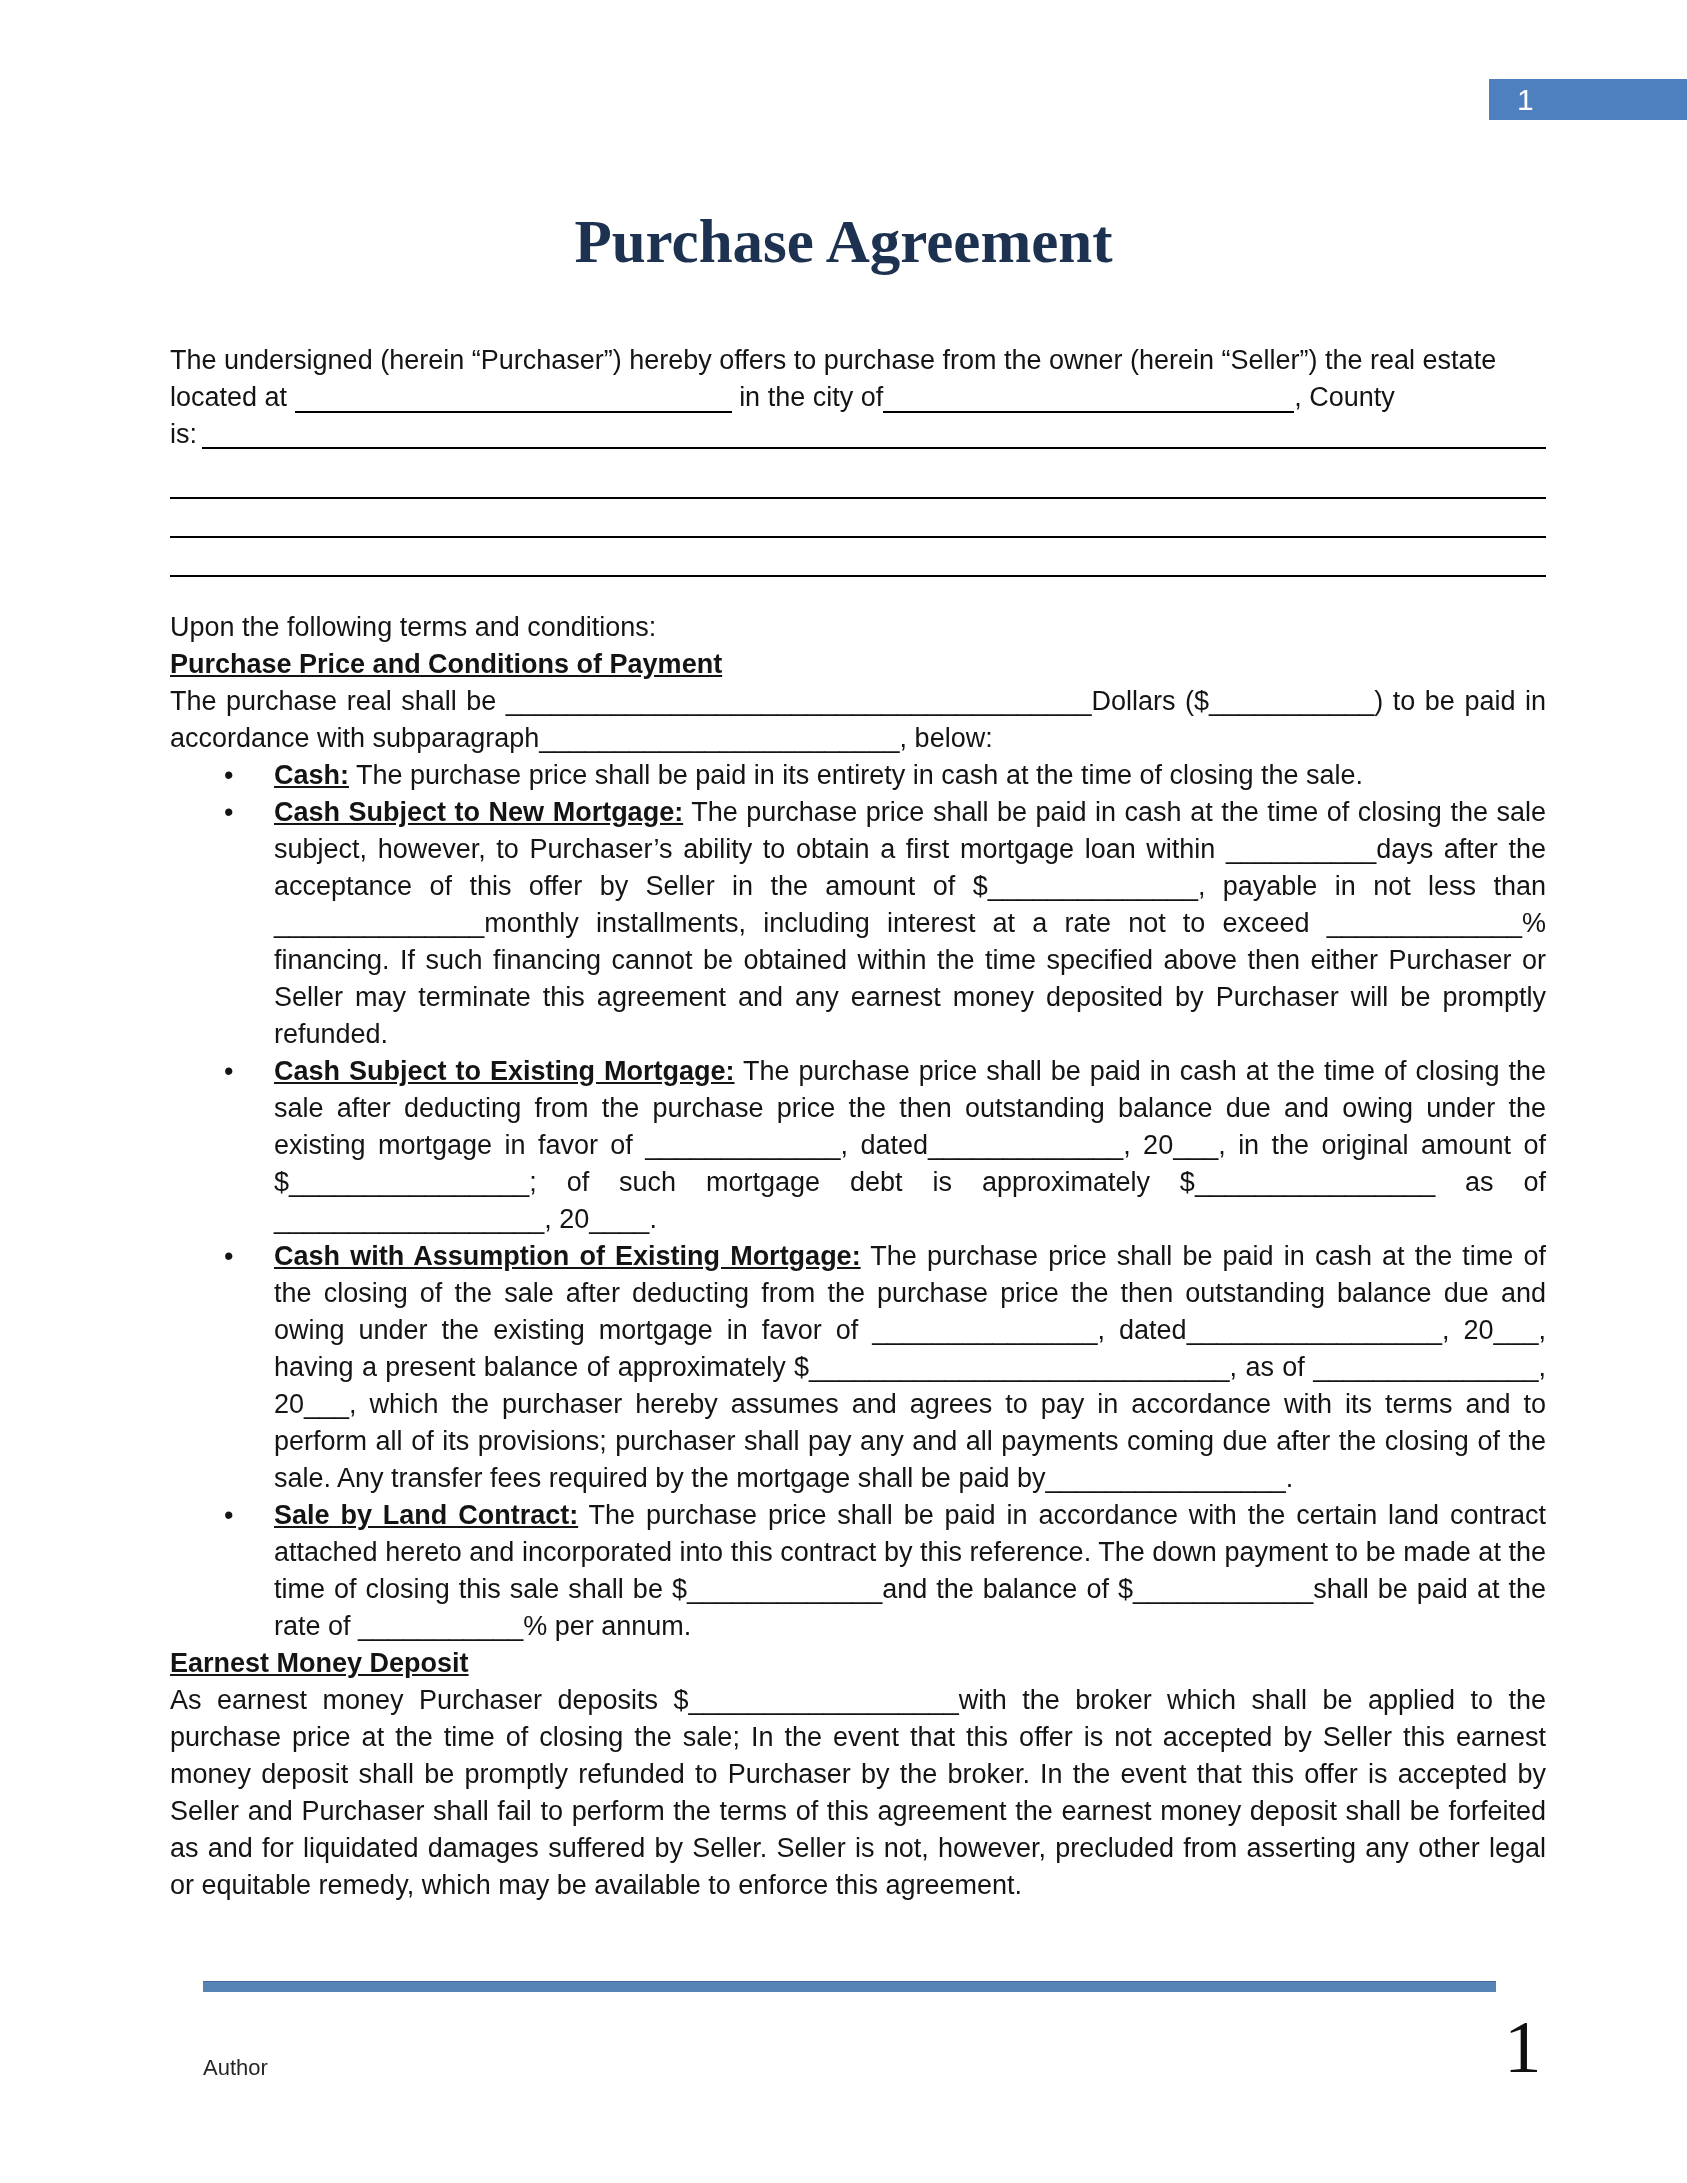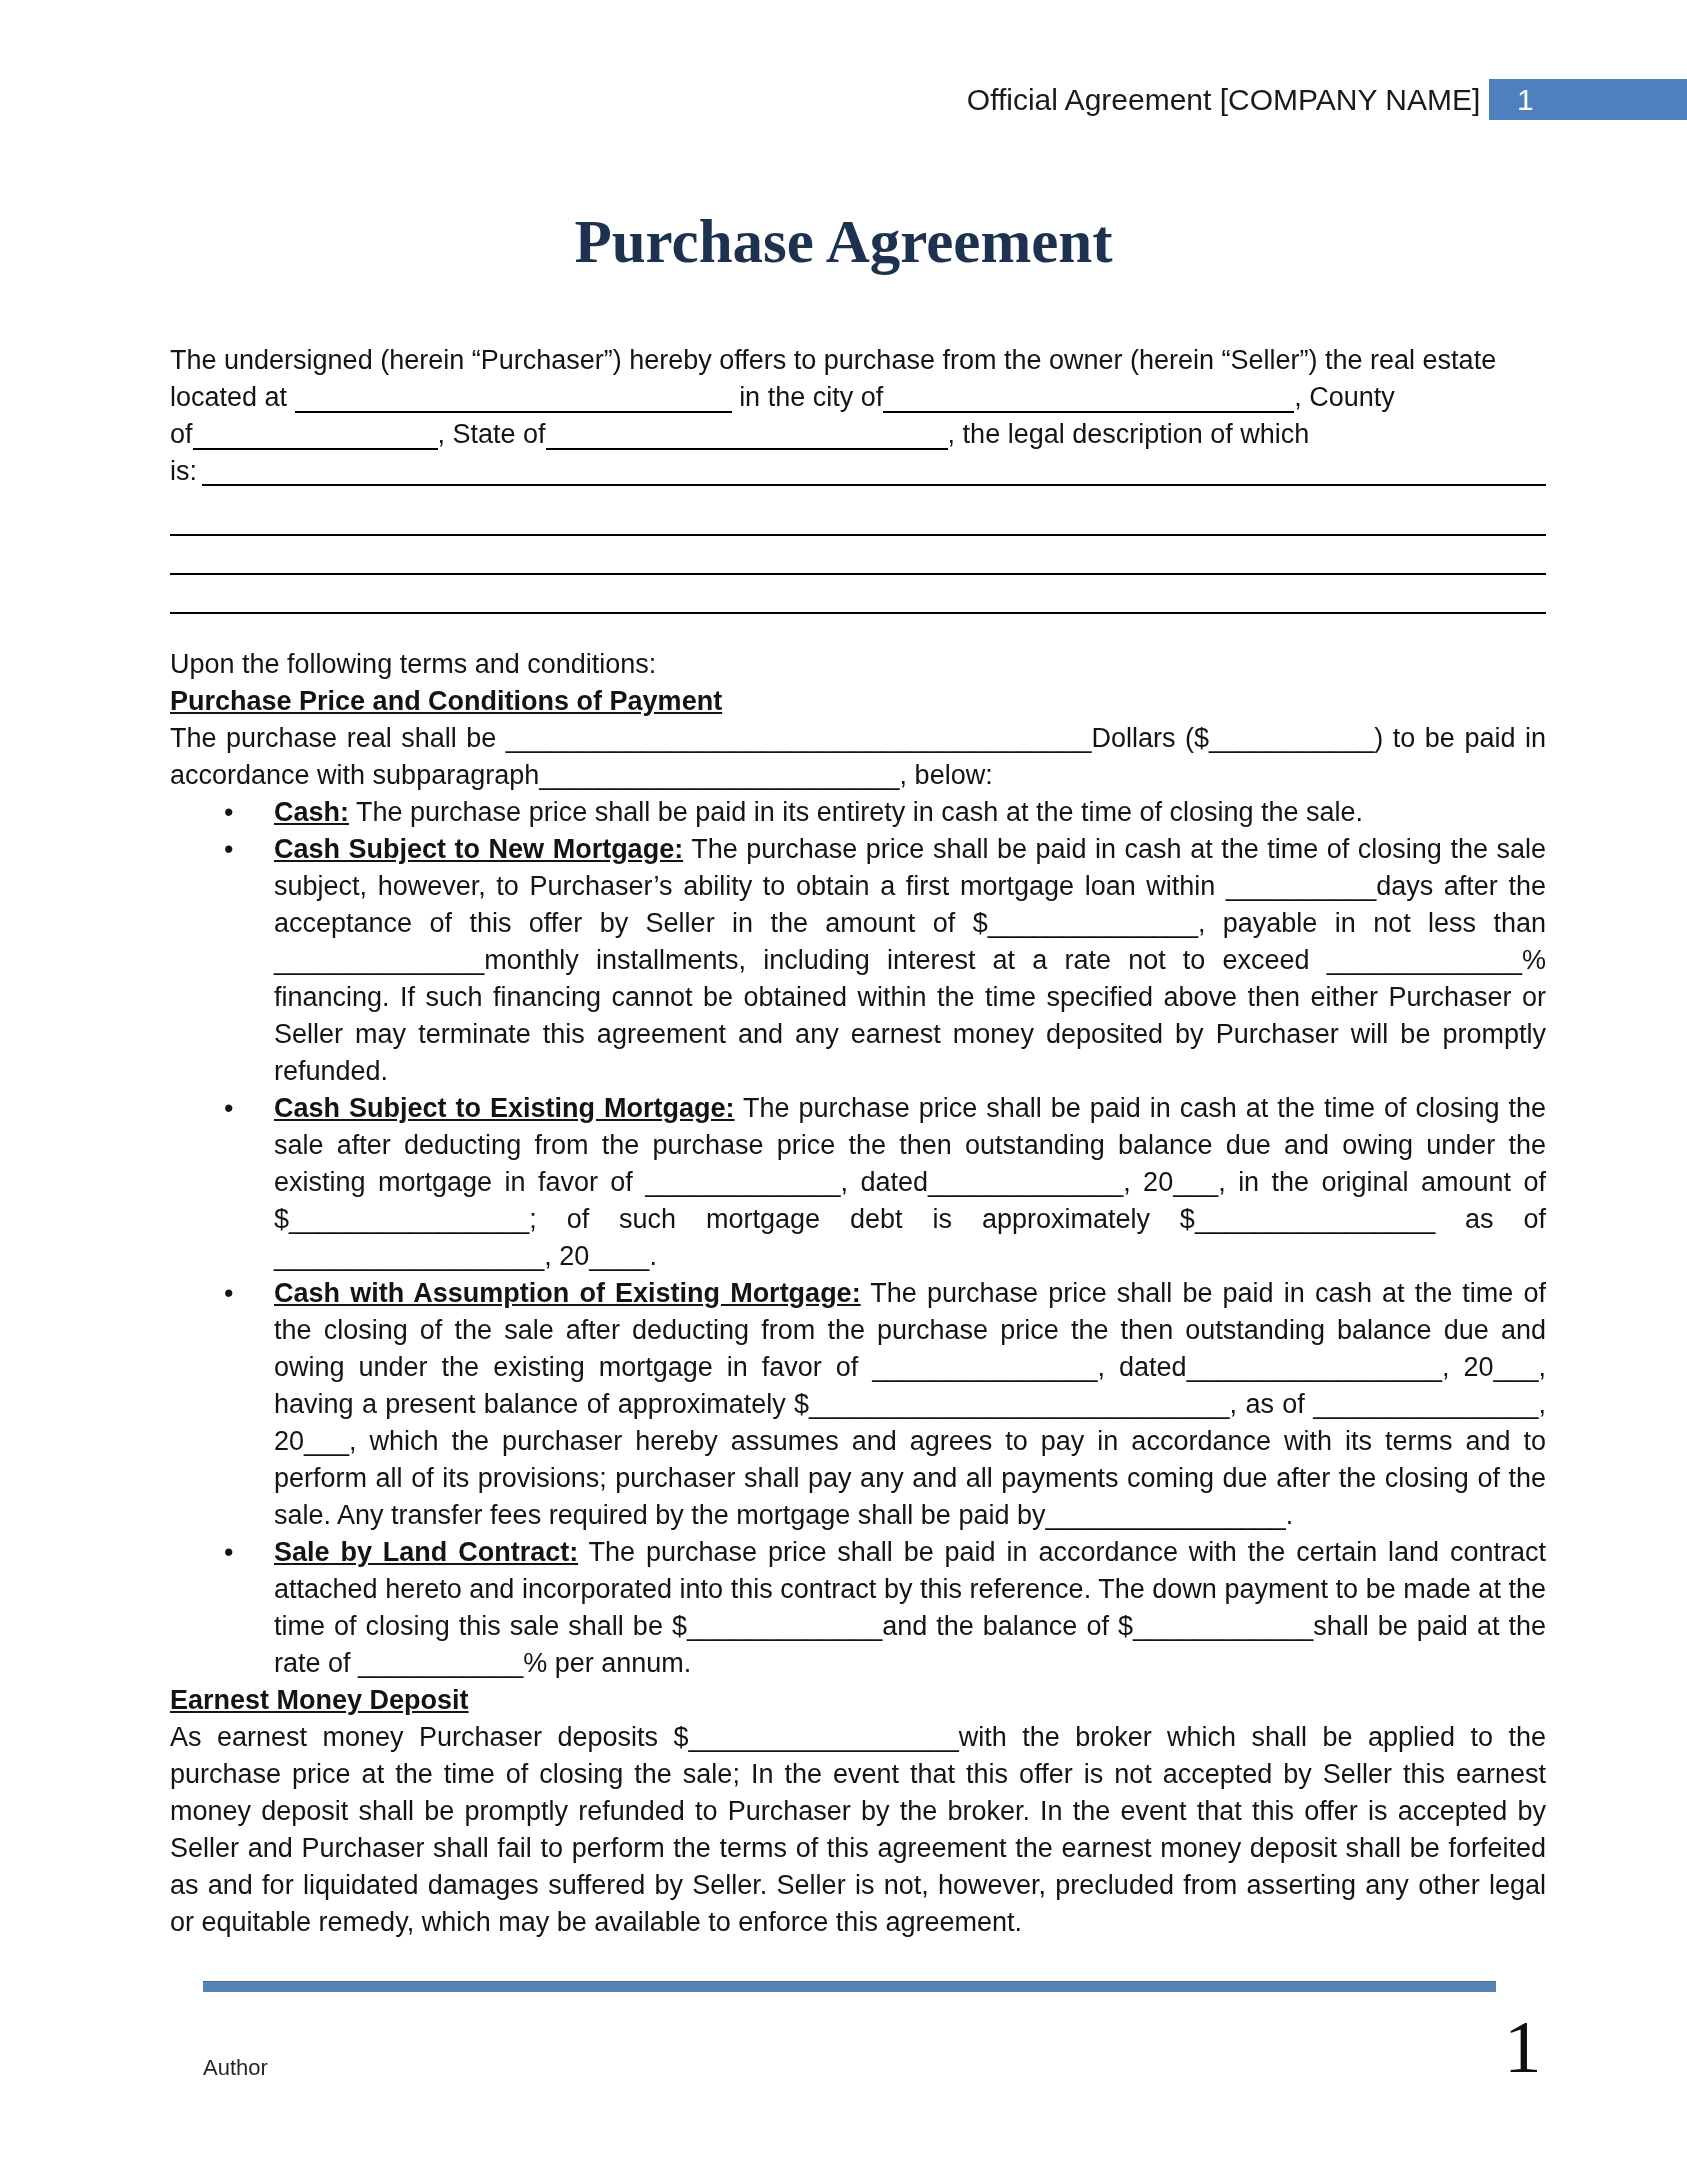--- a/index.html
+++ b/index.html
@@ -57,39 +57,35 @@
     position:absolute;left:1504px;top:2005px;
     font-family:"Liberation Serif",serif;font-size:75px;line-height:84px;color:#111111;
   }
 </style>
 </head>
 <body>
 
 <div class="page">
 
   <div class="header">
-    <span class="header-text">Official Agreement [COMPANY NAME]</span>
     <div class="header-badge">
         <span>1</span>
       </div>
   </div>
 
   <div class="doc-title">Purchase Agreement</div>
 
   <div class="content">
 
     <div class="intro">
       <div class="intro-line">The undersigned (herein “Purchaser”) hereby offers to purchase from the owner (herein “Seller”) the real estate</div>
       <div class="intro-line">
         <span>located at</span>
         <span class="blank w1"></span>
         <span>in the city of</span><span class="blank w2"></span><span>, County</span>
-      </div>
-      <div class="intro-line">
-        <span>of</span><span class="blank w3"></span><span>, State of</span><span class="blank w4"></span><span>, the legal description of which</span>
       </div>
       <div class="intro-line line4">
         <span>is:</span>
         <span class="blank-fill"></span>
       </div>
     </div>
 
     <div class="rules">
       <div class="rule-row"></div>
       <div class="rule-row"></div>

